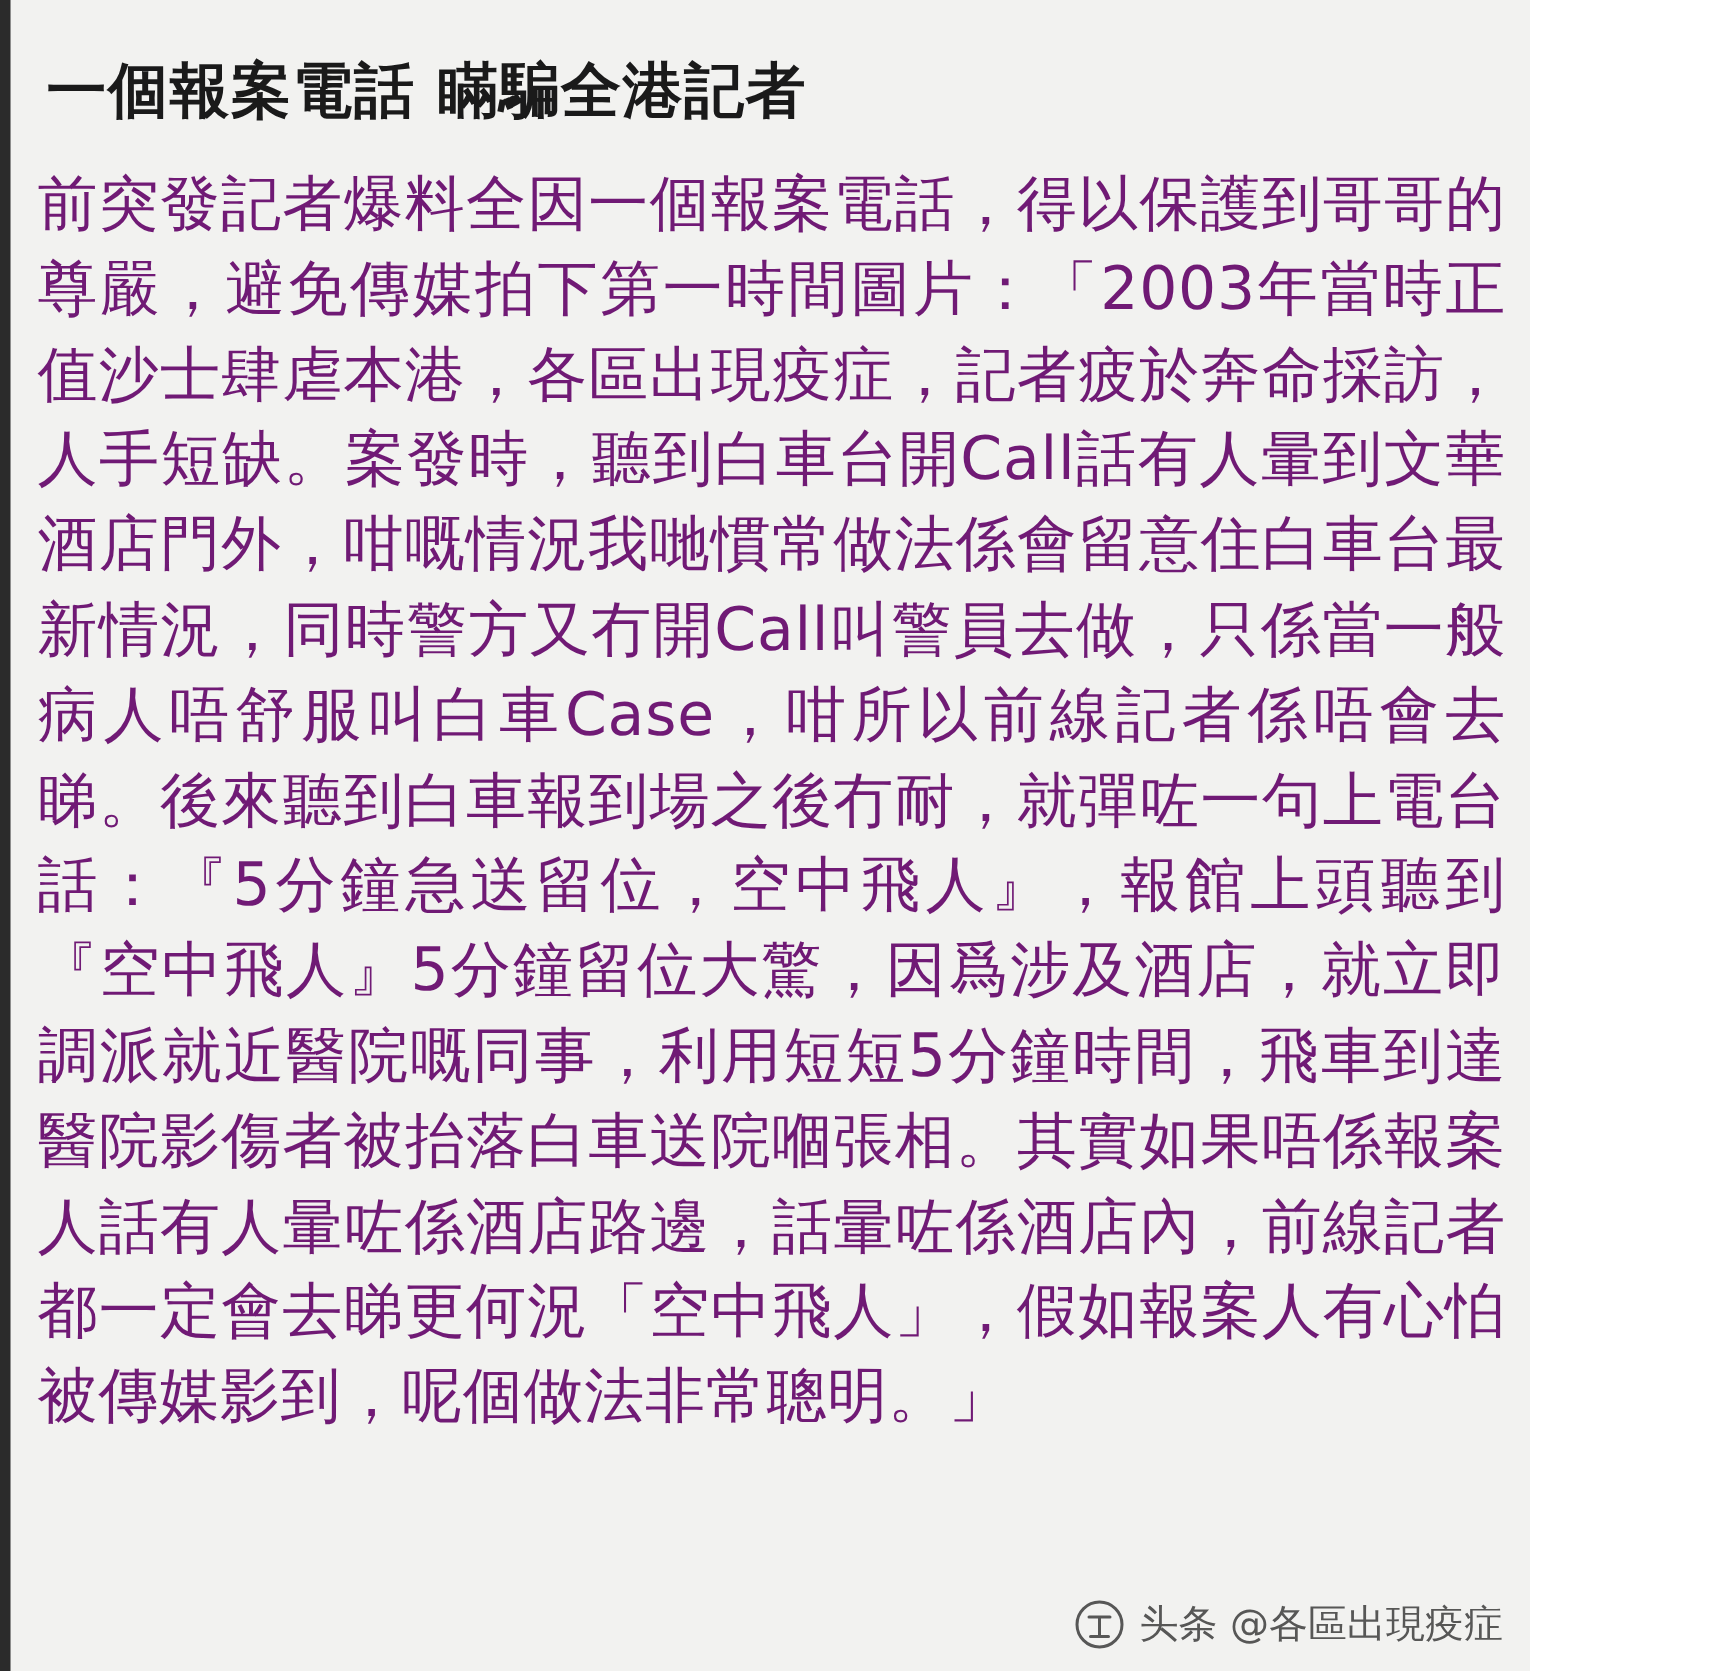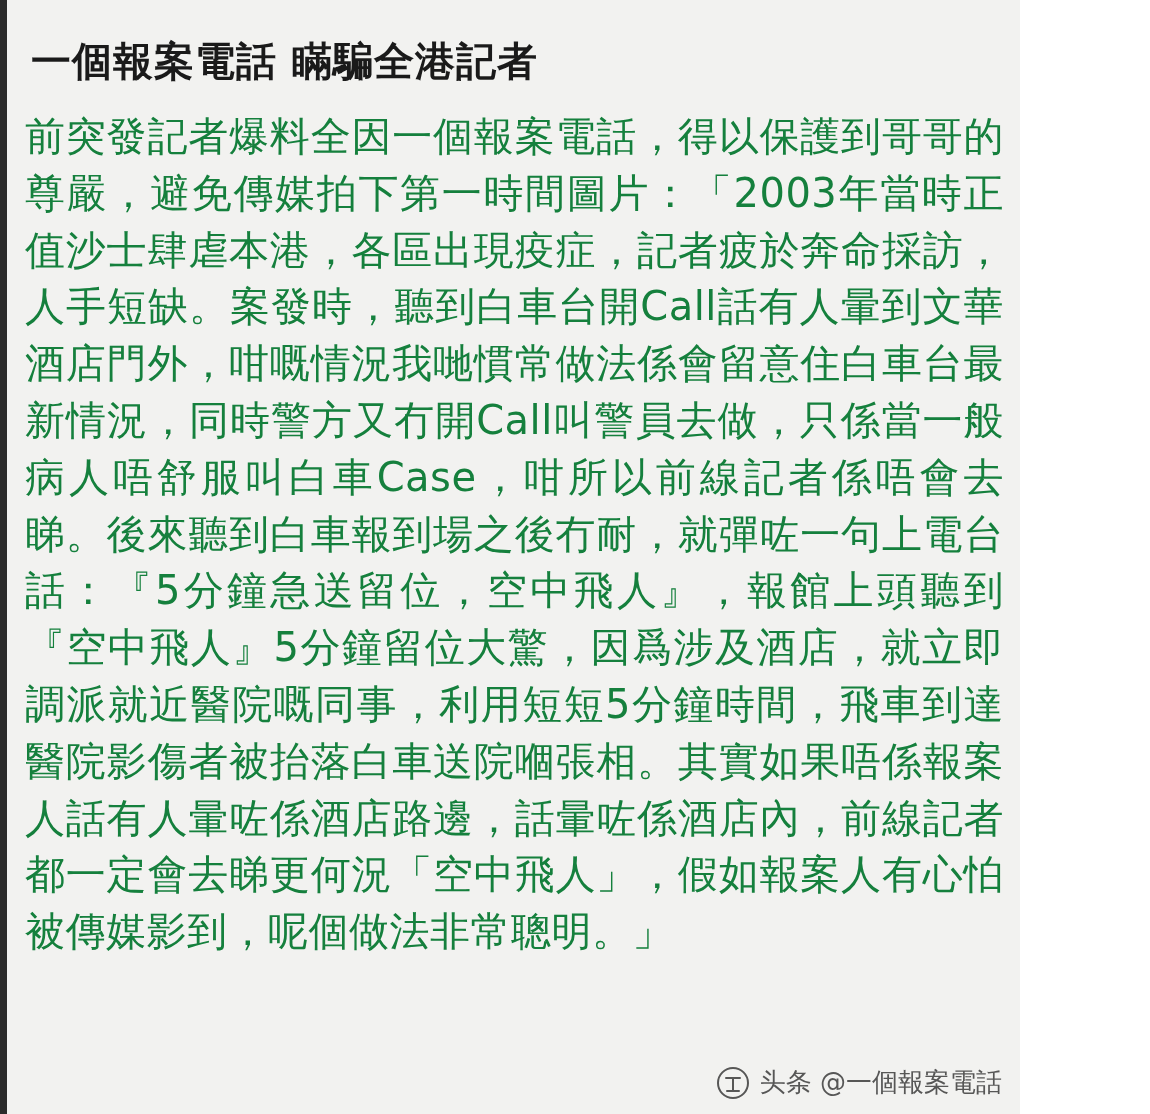--- a/index.html
+++ b/index.html
@@ -44,21 +44,21 @@
     line-height: 1.25;
     color: #1a1a1a;
     letter-spacing: 1px;
     margin: 6px 0 22px 10px;
     white-space: nowrap;
   }
   .body-text {
     font-family: "DejaVu Sans", "Liberation Sans", sans-serif;
     font-size: 40px;
     line-height: 1.42;
-    color: #15803d;
+    color: #701a75;
     text-align: justify;
     text-justify: inter-character;
     letter-spacing: 0.5px;
     margin: 0 2px 0 4px;
     word-break: break-all;
   }
   .watermark {
     position: absolute;
     right: 18px;
     bottom: 14px;
@@ -89,16 +89,16 @@
   <div class="content">
     <h1 class="headline">一個報案電話 瞞騙全港記者</h1>
     <p class="body-text">前突發記者爆料全因一個報案電話，得以保護到哥哥的尊嚴，避免傳媒拍下第一時間圖片：「2003年當時正值沙士肆虐本港，各區出現疫症，記者疲於奔命採訪，人手短缺。案發時，聽到白車台開Call話有人暈到文華酒店門外，咁嘅情況我哋慣常做法係會留意住白車台最新情況，同時警方又冇開Call叫警員去做，只係當一般病人唔舒服叫白車Case，咁所以前線記者係唔會去睇。後來聽到白車報到場之後冇耐，就彈咗一句上電台話：『5分鐘急送留位，空中飛人』，報館上頭聽到『空中飛人』5分鐘留位大驚，因爲涉及酒店，就立即調派就近醫院嘅同事，利用短短5分鐘時間，飛車到達醫院影傷者被抬落白車送院嗰張相。其實如果唔係報案人話有人暈咗係酒店路邊，話暈咗係酒店內，前線記者都一定會去睇更何況「空中飛人」，假如報案人有心怕被傳媒影到，呢個做法非常聰明。」</p>
   </div>
 
   <div class="watermark">
     <svg class="wm-logo" viewBox="0 0 34 34">
       <circle cx="17" cy="17" r="15" fill="none" stroke="#4a4a4a" stroke-width="2"></circle>
       <path d="M10 12 h14 M17 12 v13 M11 25 h12" fill="none" stroke="#4a4a4a" stroke-width="2" stroke-linecap="round"></path>
     </svg>
-    <span class="wm-text">头条 @一個報案電話</span>
+    <span class="wm-text">头条 @各區出現疫症</span>
   </div>
 
 </div>
 
 </body></html>

